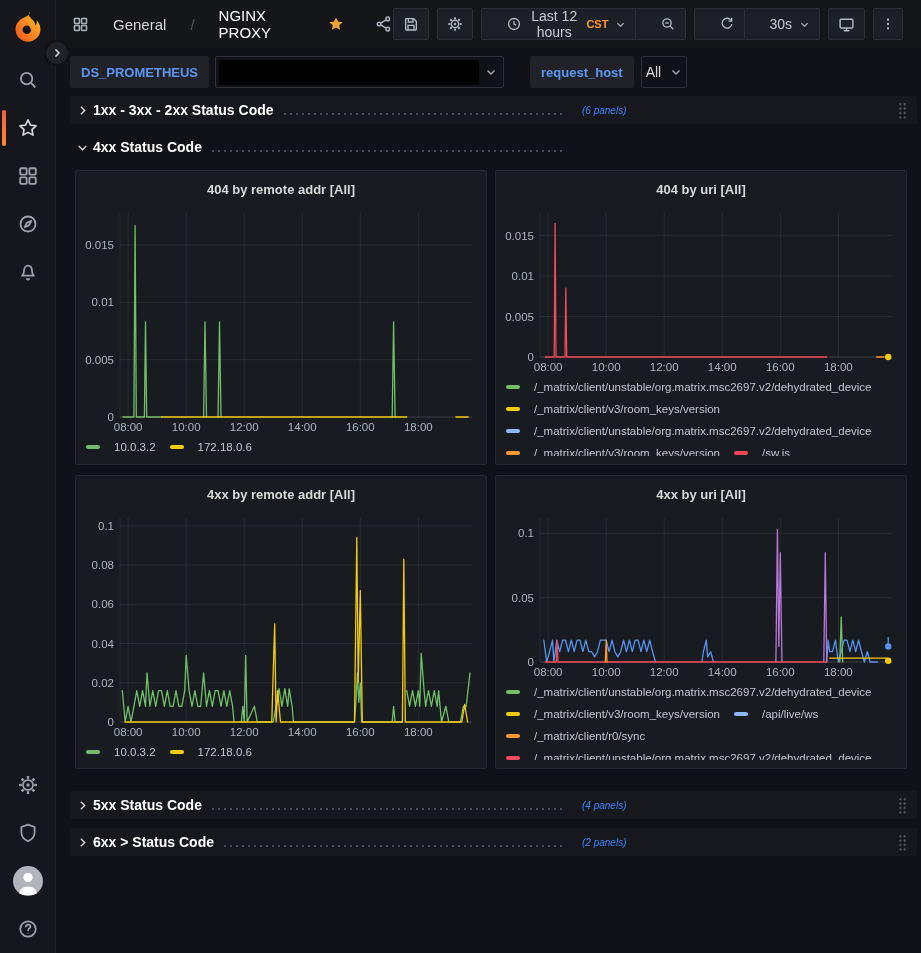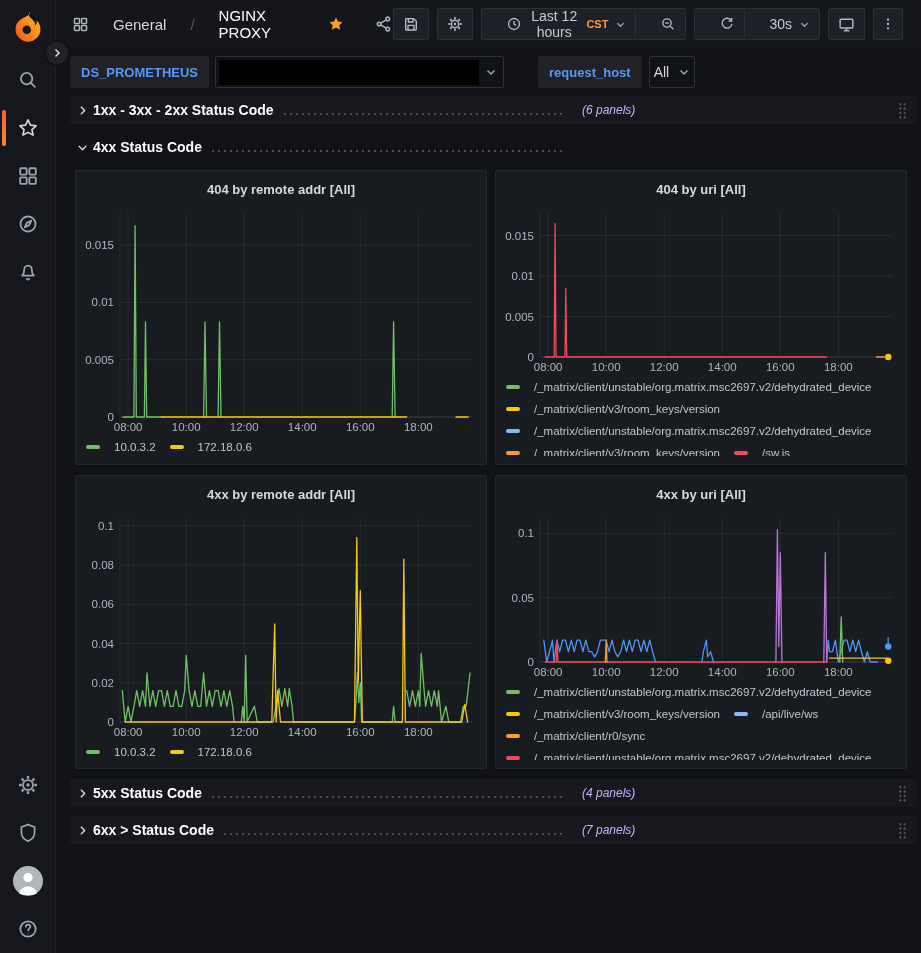--- a/index.html
+++ b/index.html
@@ -46,40 +46,40 @@
 
   
   .varbar { height:48px; flex:0 0 48px; display:flex; align-items:center; padding:0 0 0 14px; gap:6px;
     background:#111217; }
   .var-label { height:32px; display:flex; align-items:center; padding:0 11px; background:#202227;
     color:#5b97f2; font-size:13px; font-weight:700; border-radius:2px; }
   .var-select { width:289px; height:32px; border:1px solid #2e3138; border-radius:2px; display:flex;
     align-items:center; padding:3px 6px 3px 3px; gap:6px; }
   .redacted { flex:1; height:25px; background:#000; }
   .chev { color:#9da2ac; display:flex; }
-  .group2 { margin-left:28px; display:flex; gap:7px; }
+  .group2 { margin-left:20px; display:flex; gap:7px; }
   .all-select { height:32px; border:1px solid #2e3138; border-radius:2px; display:flex; align-items:center;
     gap:9px; padding:0 4px; color:#d8d9da; font-size:14px; }
 
   
   .dash { flex:1; padding:0 4px 0 14px; overflow:hidden; }
   .rowhdr { height:28px; margin-bottom:9px; display:flex; align-items:center; padding:0 10px 0 6px;
     border-radius:2px; position:relative; }
   .rowhdr.strip { background:#16181d; }
   .row-left { width:492px; display:flex; align-items:center; min-width:0; }
   .row-chev { color:#d8d9da; display:flex; margin-right:4px; }
   .row-title { font-size:14px; font-weight:700; color:#ffffff; white-space:nowrap; }
   .row-dots { flex:1; height:2px; margin:8px 6px 0 10px;
     background:repeating-linear-gradient(90deg,#4b4d56 0 2px,transparent 2px 6px); }
-  .row-count { font-size:12px; font-style:italic; color:#c4b5fd; margin-left:14px; white-space:nowrap; }
+  .row-count { font-size:10px; font-style:italic; color:#3b82f6; margin-left:14px; white-space:nowrap; }
   .drag-handle { position:absolute; right:10px; top:6px; width:9px; height:17px;
     background-image:radial-gradient(#53555c 1.1px, transparent 1.3px); background-size:4.5px 4.4px; }
 
   .grid2 { display:grid; grid-template-columns:412px 412px; column-gap:8px; row-gap:10px;
-    margin:0 10px 10px 5px; }
+    margin:0 10px 22px 5px; }
   .panel { background:#181b1f; border:1px solid #25272e; border-radius:2px; padding:8px;
     display:flex; flex-direction:column; overflow:hidden; }
   .panel.tall { height:295px; }
   .panel.tall2 { height:294px; }
   .p-title { height:26px; flex:0 0 26px; text-align:center; font-size:13px; font-weight:700;
     color:#d8d9da; line-height:22px; white-space:nowrap; }
   .chart-svg { display:block; width:394px; }
   .legend { display:flex; flex-wrap:wrap; column-gap:14px; row-gap:6px; margin-top:4px; padding-left:2px;
     overflow:hidden; flex:1; align-content:flex-start; }
   .leg-item { display:flex; align-items:center; gap:14px; min-width:0; max-width:100%; height:16px; }
@@ -597,19 +597,19 @@
       <div class="rowhdr strip">
         <div class="row-left">
           <span class="row-chev">
             <svg width="13" height="13" viewBox="0 0 24 24" fill="none" stroke="currentColor" stroke-width="2.6">
                 <polyline points="9 5 16 12 9 19"></polyline>
               </svg>
           </span>
           <span class="row-title">6xx &gt; Status Code</span>
           <span class="row-dots"></span>
         </div>
-        <span class="row-count">(7 panels)</span>
+        <span class="row-count">(2 panels)</span>
         <span class="drag-handle"></span>
       </div>
 
     </div>
   </div>
 </div>
 
 </body></html>

